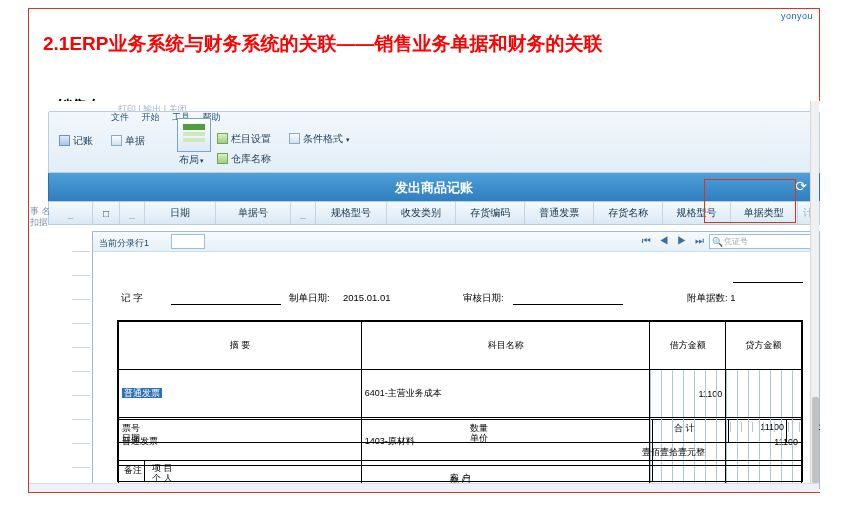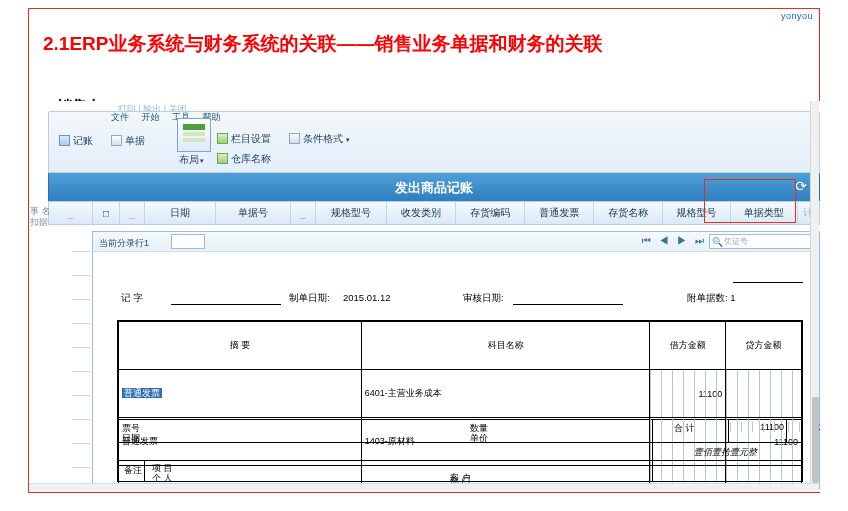--- a/index.html
+++ b/index.html
@@ -457,21 +457,21 @@
         <div id="search-box">
           <span class="mag">🔍</span>
           <span>凭证号</span>
         </div>
       </div>
 
 
       <div class="v-line" style="left:28px; top:60px;">记    字</div>
       <div class="v-rule" style="left:78px; top:72px; width:110px;"></div>
       <div class="v-line" style="left:196px; top:60px;">制单日期:</div>
-      <div class="v-line" style="left:250px; top:60px;">2015.01.12</div>
+      <div class="v-line" style="left:250px; top:60px;">2015.01.01</div>
       <div class="v-line" style="left:370px; top:60px;">审核日期:</div>
       <div class="v-rule" style="left:420px; top:72px; width:110px;"></div>
       <div class="v-line" style="left:594px; top:60px;"><span>附单据数:</span> <span>1</span></div>
       <div class="v-rule" style="left:640px; top:50px; width:70px;"></div>
 
       <div id="v-table">
         <table>
           <thead>
             <tr>
               <th style="width:244px">摘    要</th>
@@ -530,21 +530,21 @@
         <div class="vline" style="left:668px; top:0; height:22px;"></div>
 
         <div class="cellbox" style="left:4px; top:2px;">票号</div>
         <div class="cellbox" style="left:4px; top:12px;">日期</div>
         <div class="cellbox" style="left:352px; top:2px;">数量</div>
         <div class="cellbox" style="left:352px; top:12px;">单价</div>
 
         <div class="cellbox" style="left:556px; top:2px;">合    计</div>
         <div class="cellbox comb" style="left:612px; top:2px; width:54px; text-align:right;">11100</div>
         <div class="cellbox comb" style="left:670px; top:2px; width:54px; text-align:right;">11100</div>
-        <div class="cellbox" style="left:576px; top:26px;font-style:italic;">壹佰壹拾壹元整</div>
+        <div class="cellbox" style="left:524px; top:26px;">壹佰壹拾壹元整</div>
 
         <div class="cellbox" style="left:6px; top:44px;">备注</div>
         <div class="cellbox" style="left:34px; top:42px;">项  目</div>
         <div class="cellbox" style="left:34px; top:52px;">个  人</div>
         <div class="cellbox" style="left:332px; top:55px;">部    门</div>
         <div class="cellbox" style="left:332px; top:52px;">客    户</div>
       </div>
 
     </div>
 

